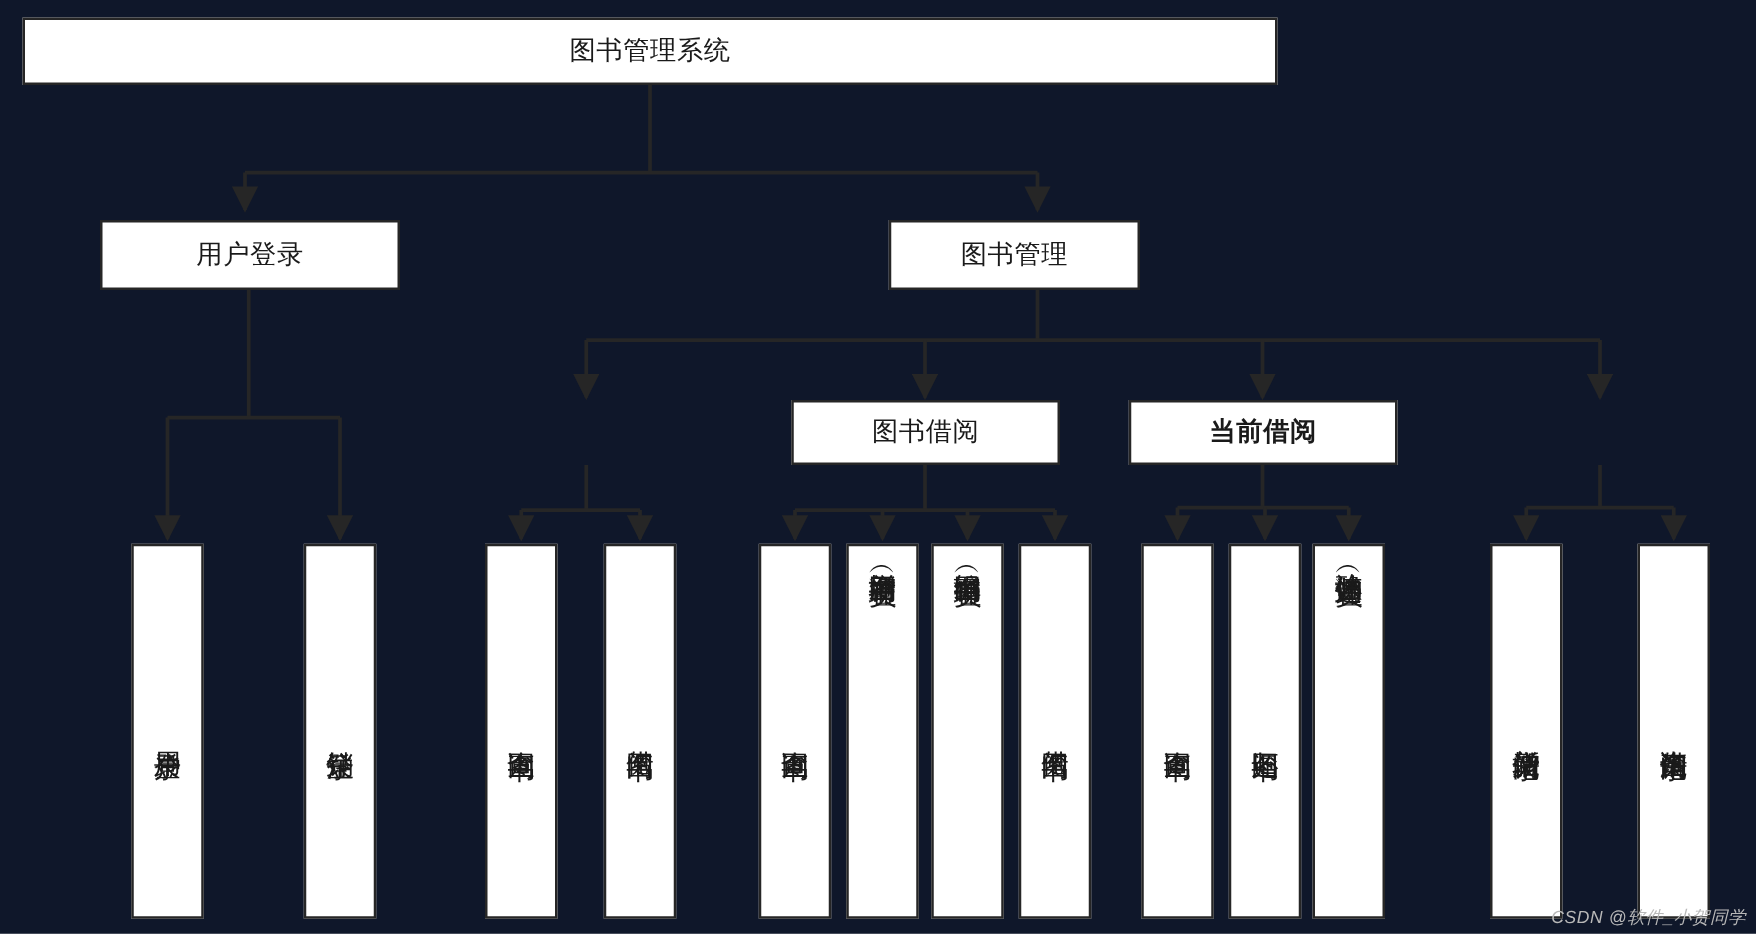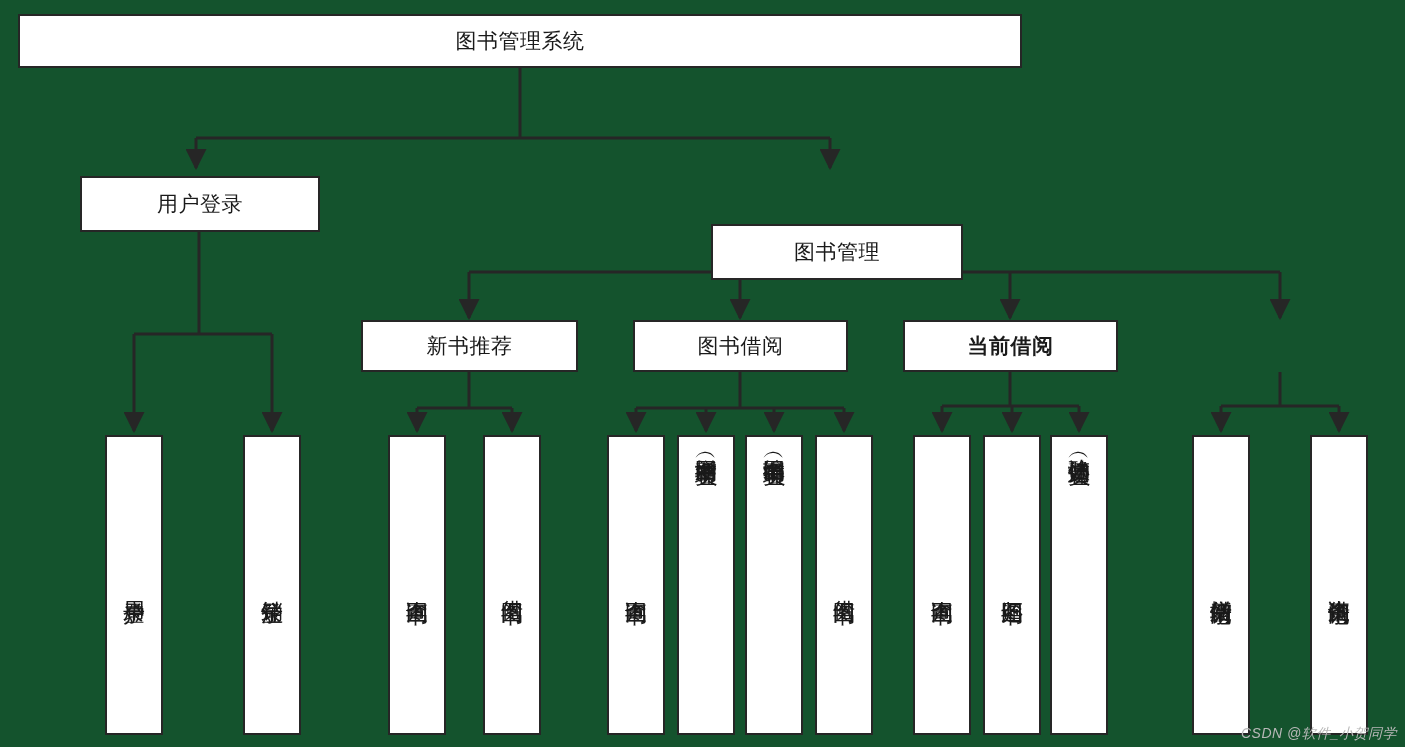--- a/index.html
+++ b/index.html
@@ -11,21 +11,21 @@
     width: 1405px;
     height: 747px;
     font-family: "Liberation Sans", "DejaVu Sans", sans-serif;
     overflow: hidden;
     position: relative;
   }
   #diagram-root {
     position: relative;
     width: 1405px;
     height: 747px;
-    background: #14532d;
+    background: #0f172a;
   }
   svg.edges {
     position: absolute;
     left: 0;
     top: 0;
     width: 1405px;
     height: 747px;
     pointer-events: none;
   }
   .node {
@@ -130,27 +130,24 @@
   </svg>
 
   <div class="node node-h" style="left:18px; top:14px; width:1004px; height:54px;">
     <span class="node-label">图书管理系统</span>
   </div>
 
   <div class="node node-h" style="left:80px; top:176px; width:240px; height:56px;">
     <span class="node-label">用户登录</span>
   </div>
 
-  <div class="node node-h" style="left:711px; top:176px; width:252px; height:56px;margin-top:48px;">
+  <div class="node node-h" style="left:711px; top:176px; width:201px; height:56px;">
     <span class="node-label">图书管理</span>
   </div>
 
-  <div class="node node-h" style="left:361px; top:320px; width:217px; height:52px;">
-    <span class="node-label">新书推荐</span>
-  </div>
 
   <div class="node node-h" style="left:633px; top:320px; width:215px; height:52px;">
     <span class="node-label">图书借阅</span>
   </div>
 
   <div class="node node-h" style="left:903px; top:320px; width:215px; height:52px;font-weight:bold;">
     <span class="node-label">当前借阅</span>
   </div>
 
 

